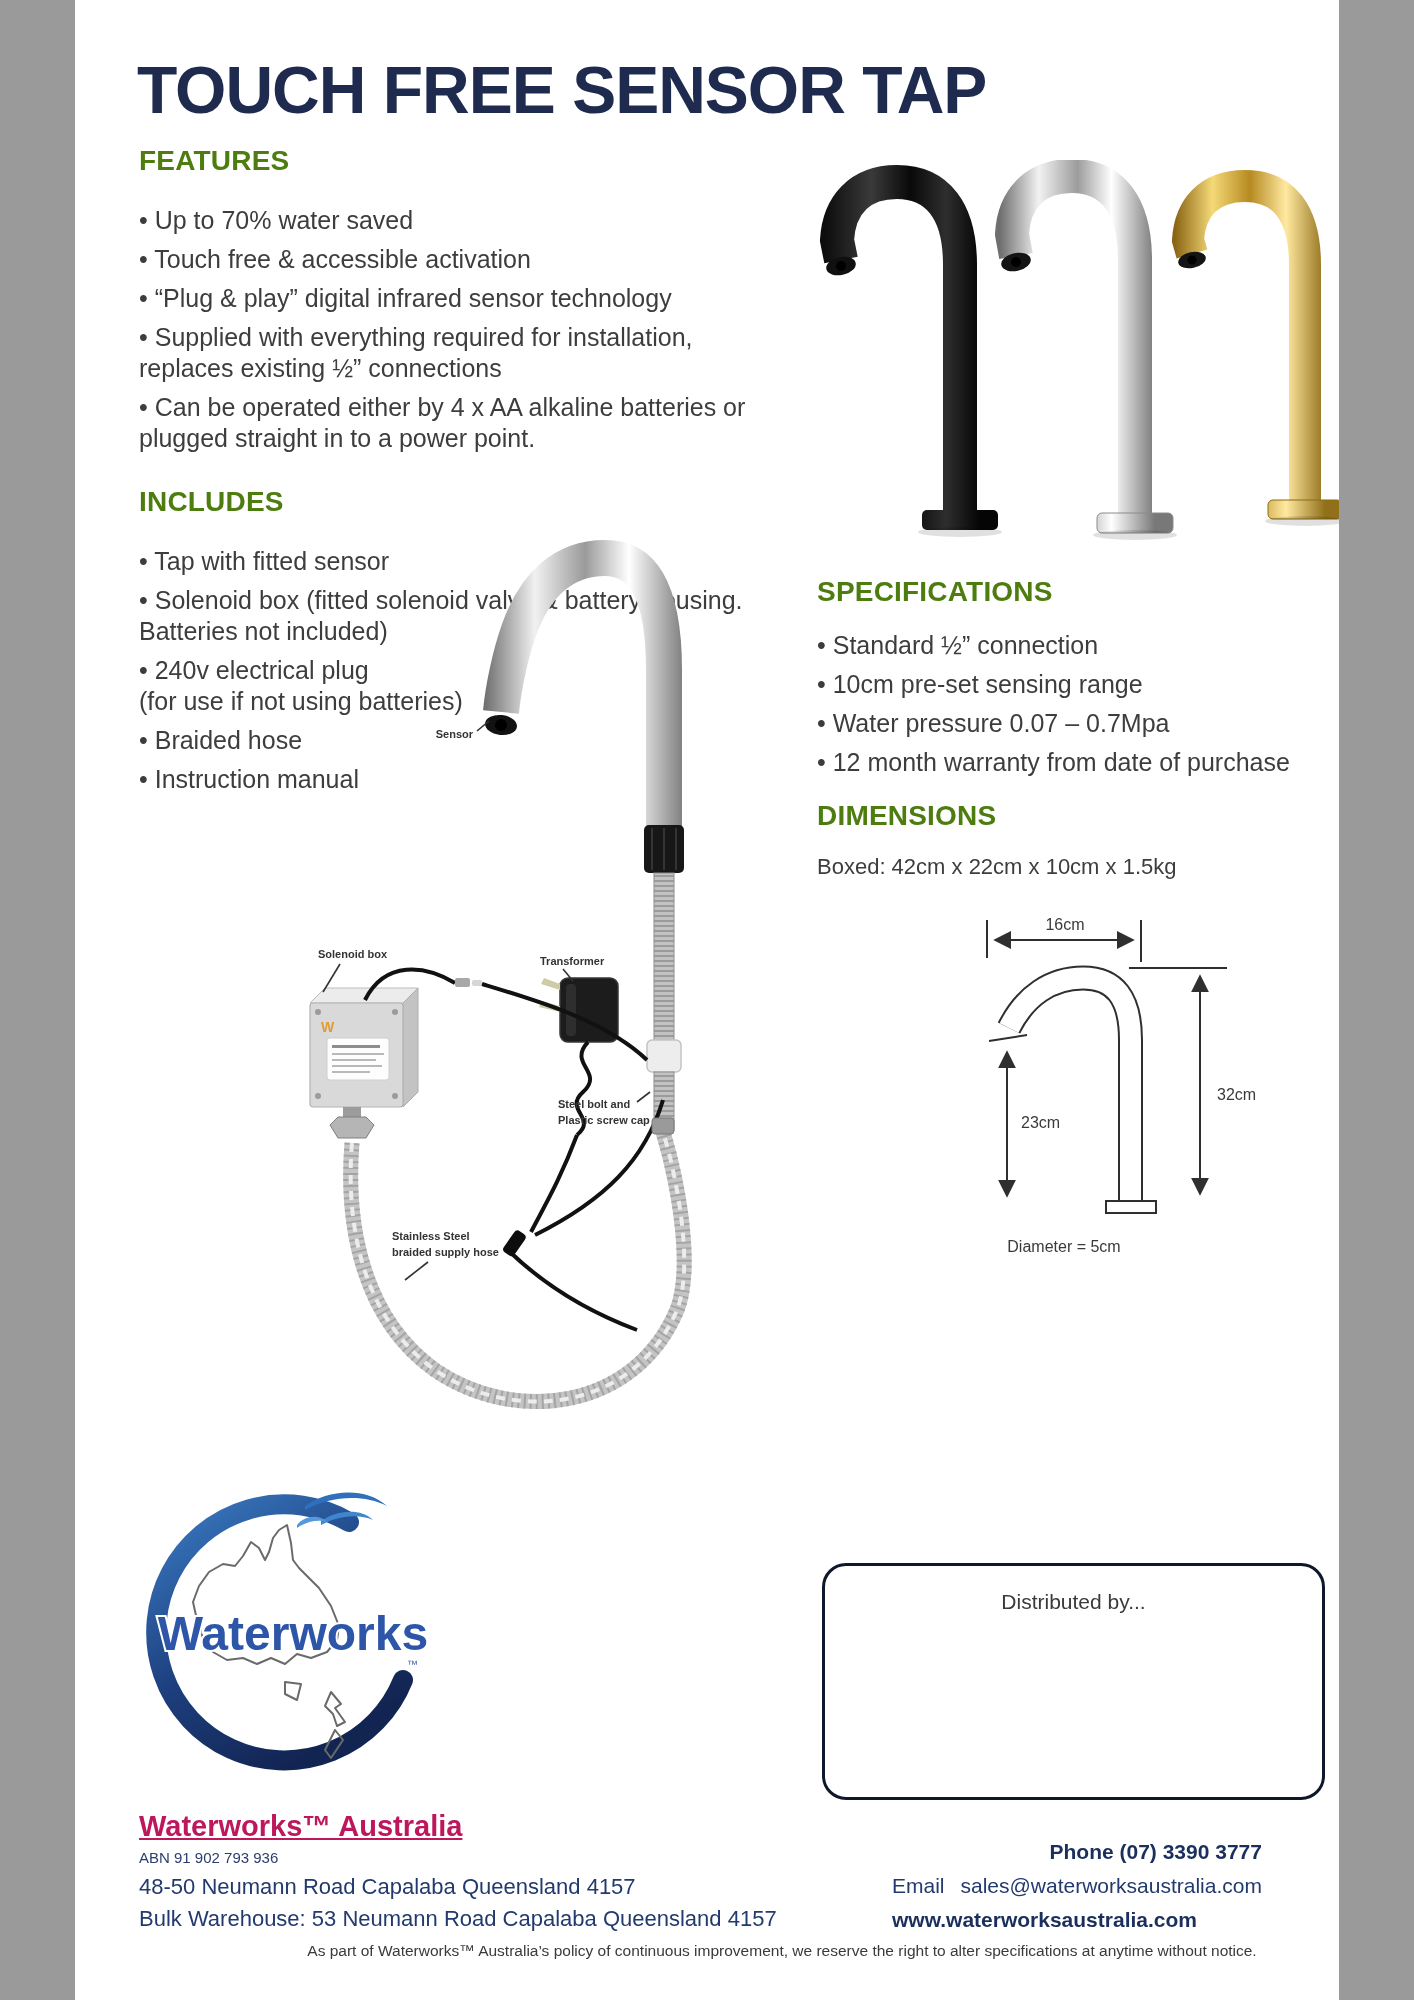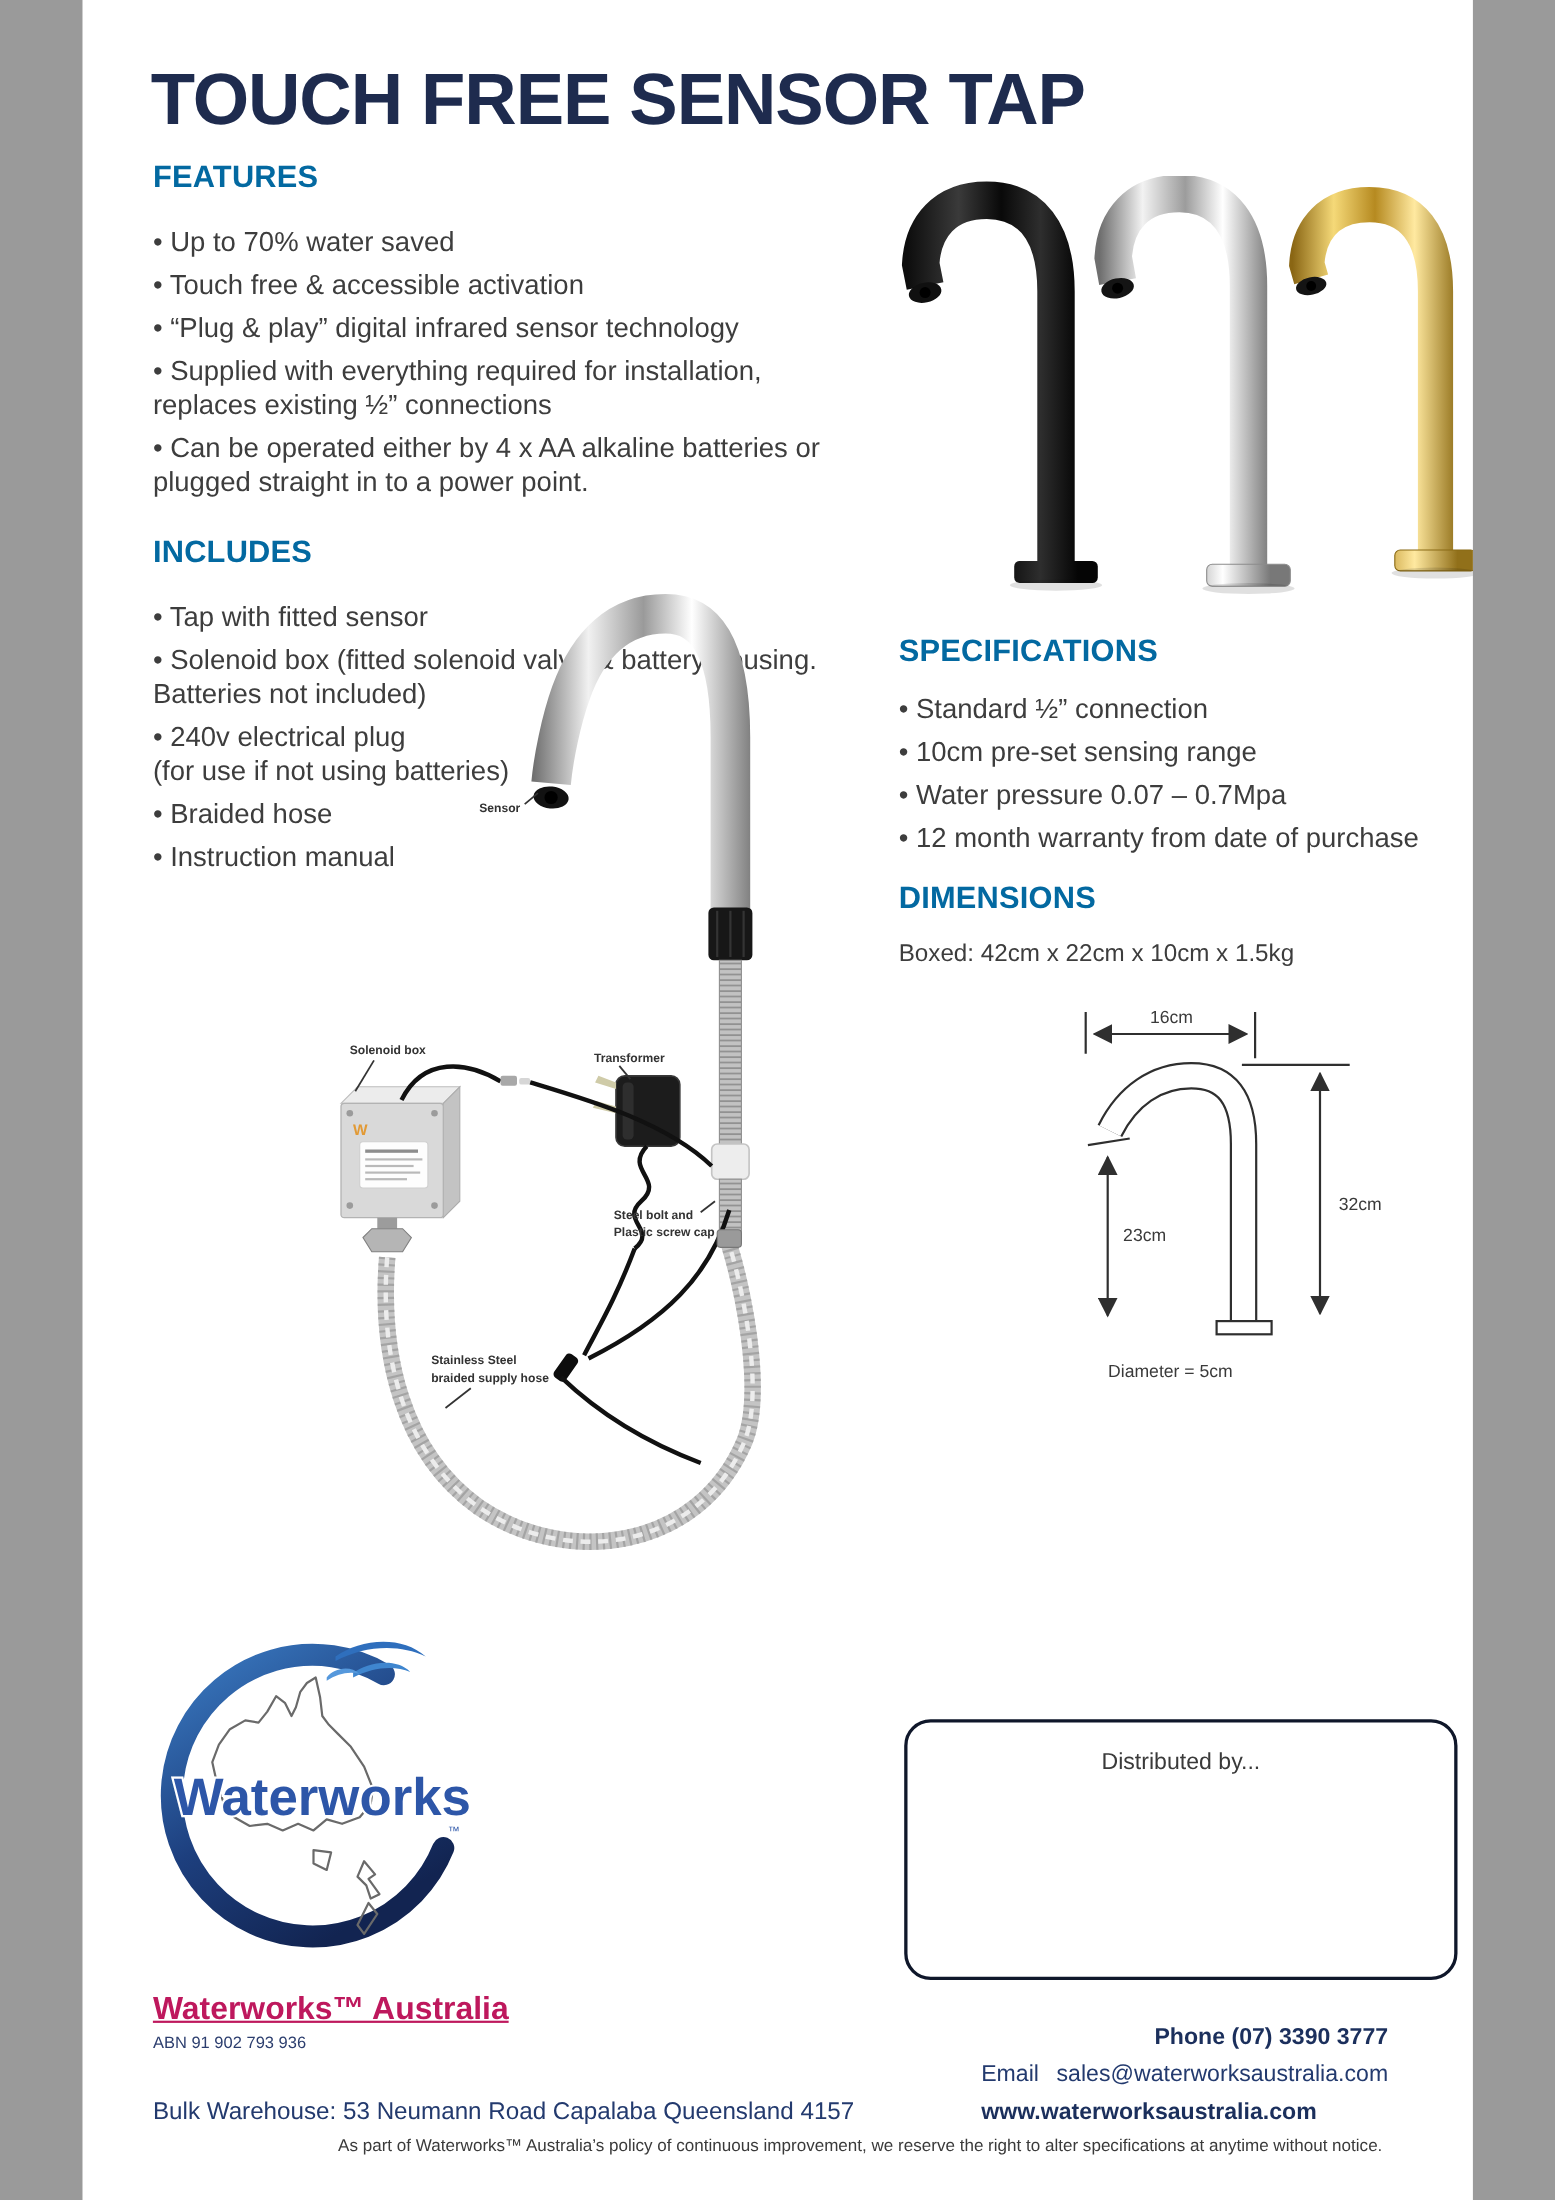--- a/index.html
+++ b/index.html
@@ -7,21 +7,21 @@
     position:relative;width:1264px;height:2000px;background:#ffffff;
     font-family:"Liberation Sans","DejaVu Sans",sans-serif;color:#3d3d3d;
     overflow:hidden;margin:0 auto;
   }
   .abs{position:absolute;}
   h1,h2,p{margin:0;}
   .title{
     left:62px;top:52px;font-size:66px;font-weight:700;color:#1e2b4e;
     letter-spacing:-1px;white-space:nowrap;
   }
-  .sec-h{font-size:28px;font-weight:700;color:#0369a1;letter-spacing:.2px;}
+  .sec-h{font-size:28px;font-weight:700;color:#4d7c0f;letter-spacing:.2px;}
   .list p{
     font-size:25px;line-height:31px;margin:0 0 8px 0;color:#3d3d3d;
     white-space:pre-line;
   }
   .list p::before{content:"• ";}
   .plain{font-size:22px;color:#3d3d3d;}
   .left-col{left:64px;top:145px;width:650px;}
   .left-col .sec-h{margin-bottom:28px;}
   .left-col .gap{height:24px;}
   .right-col{left:742px;top:576px;width:600px;}
@@ -278,20 +278,21 @@
       <path d="M150,214 L166,216 162,232 150,226 Z"></path>
       <path d="M196,224 l10,12 -6,4 10,14 -8,4 -4,-12 -8,-8 Z"></path>
       <path d="M200,262 l8,10 -12,18 -6,-8 Z"></path>
     </g>
     <text x="158" y="182" text-anchor="middle" font-family="Liberation Serif, DejaVu Serif, serif" font-size="48" font-weight="700" fill="#2d56a8" stroke="#ffffff" stroke-width="4" paint-order="stroke">Waterworks</text>
     <text x="272" y="200" font-size="11" fill="#2d56a8">™</text>
   </svg>
 
   <h2 class="abs company">Waterworks™ Australia</h2>
   <p class="abs abn">ABN 91 902 793 936</p>
+  <p class="abs addr1">48-50 Neumann Road Capalaba Queensland 4157</p>
   <p class="abs addr2">Bulk Warehouse: 53 Neumann Road Capalaba Queensland 4157</p>
 
   <div class="abs contact">
     <p class="ph">Phone (07) 3390 3777</p>
     <p class="em"><span>Email</span><span style="margin-left:16px;text-align:center;">sales@waterworksaustralia.com</span></p>
     <p class="web">www.waterworksaustralia.com</p>
   </div>
 
   <p class="abs disclaimer">As part of Waterworks™ Australia’s policy of continuous improvement, we reserve the right to alter specifications at anytime without notice.</p>
 

